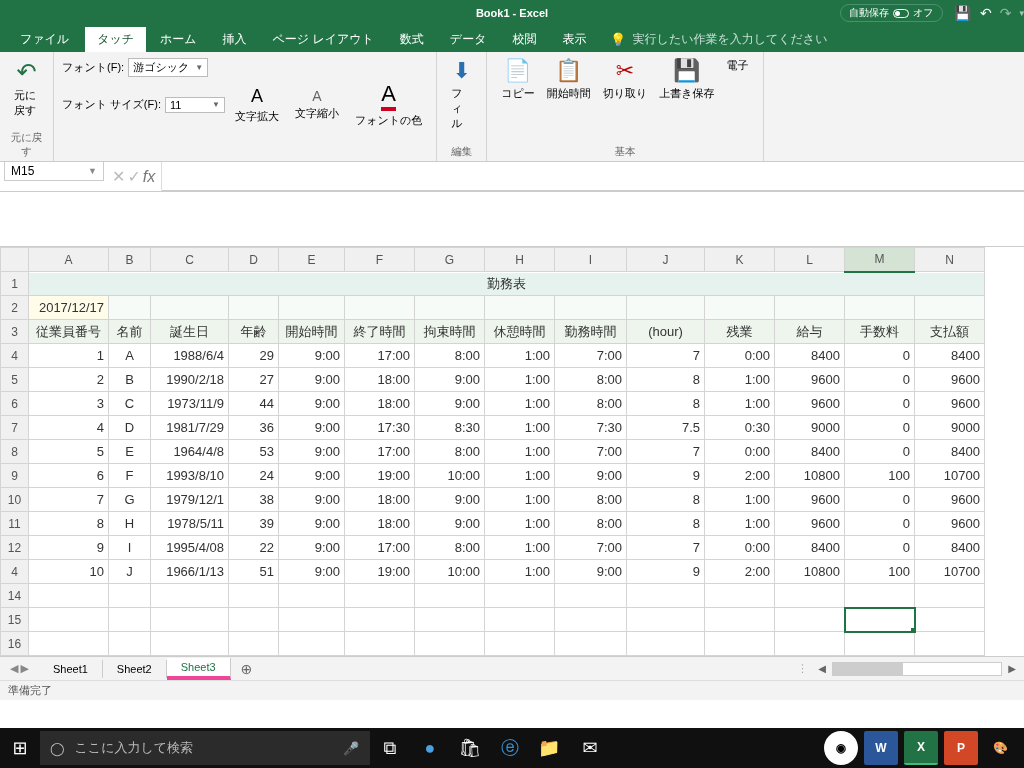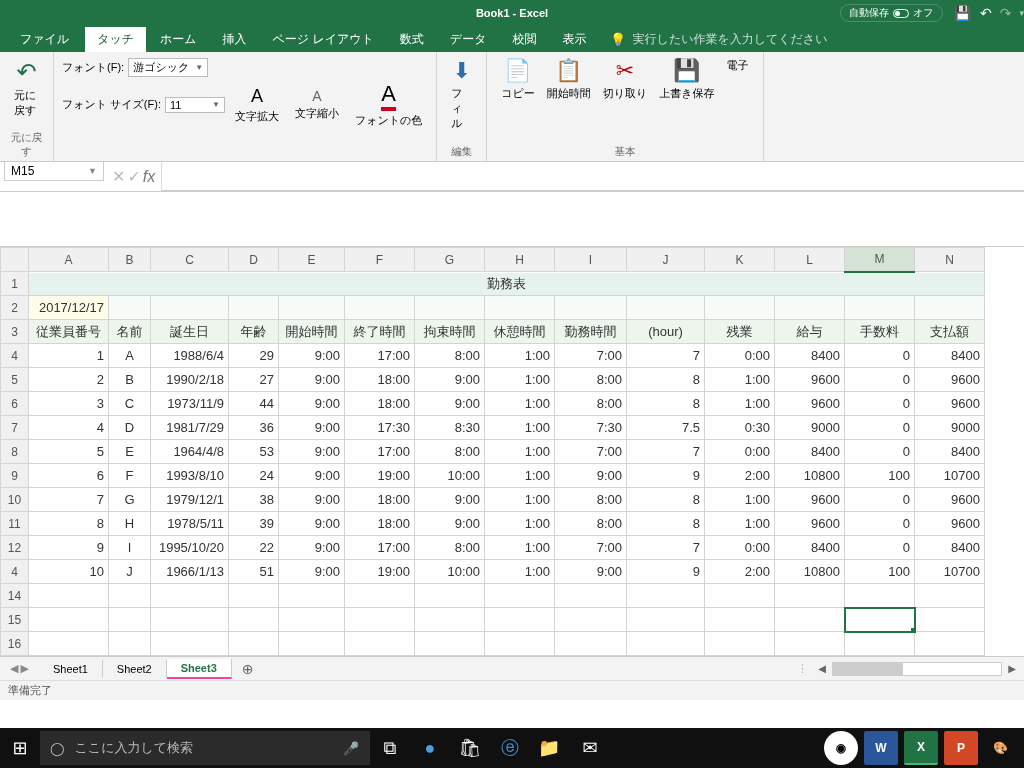--- a/index.html
+++ b/index.html
@@ -60,21 +60,21 @@
 .num{text-align:right;}
 .ctr{text-align:center;}
 .sel-cell{border:2px solid #217346 !important;position:relative;}
 .sel-cell::after{content:'';position:absolute;right:-3px;bottom:-3px;width:6px;height:6px;background:#217346;}
 .shaded{background:#f7fbf7;}
 
 
 .sheetbar{height:24px;border-top:1px solid #ccc;display:flex;align-items:center;font-size:11px;background:#f3f3f3;}
 .shnav{display:flex;gap:2px;padding:0 10px;color:#888;}
 .shtab{padding:3px 14px;border-right:1px solid #ccc;background:#f3f3f3;cursor:pointer;}
-.shtab.active{background:#fff;border-bottom:2px solid #ec4899;color:#217346;font-weight:700;}
+.shtab.active{background:#fff;border-bottom:4px solid #ec4899;color:#217346;font-weight:400;}
 .plus{color:#666;padding:0 10px;font-size:14px;}
 .hscroll{flex:1;display:flex;justify-content:flex-end;align-items:center;padding-right:4px;}
 .scrollbar{width:170px;height:14px;border:1px solid #ccc;background:#fff;margin:0 2px;position:relative;}
 .scrollbar .thumb{position:absolute;left:0;top:0;bottom:0;width:70px;background:#cdcdcd;}
 .arrbtn{width:16px;text-align:center;color:#666;font-size:10px;}
 
 
 .status{height:20px;background:#f3f3f3;border-top:1px solid #ddd;font-size:11px;color:#555;padding:2px 8px;}
 
 
@@ -396,21 +396,21 @@
           <td class="num">8</td>
           <td class="num">1:00</td>
           <td class="num">9600</td>
           <td class="num">0</td>
           <td class="num">9600</td>
         </tr>
         <tr>
           <td class="rowhead">12</td>
           <td class="num">9</td>
           <td class="ctr">I</td>
-          <td class="num">1995/10/20</td>
+          <td class="num">1995/4/08</td>
           <td class="num">22</td>
           <td class="num">9:00</td>
           <td class="num">17:00</td>
           <td class="num">8:00</td>
           <td class="num">1:00</td>
           <td class="num">7:00</td>
           <td class="num">7</td>
           <td class="num">0:00</td>
           <td class="num">8400</td>
           <td class="num">0</td>

